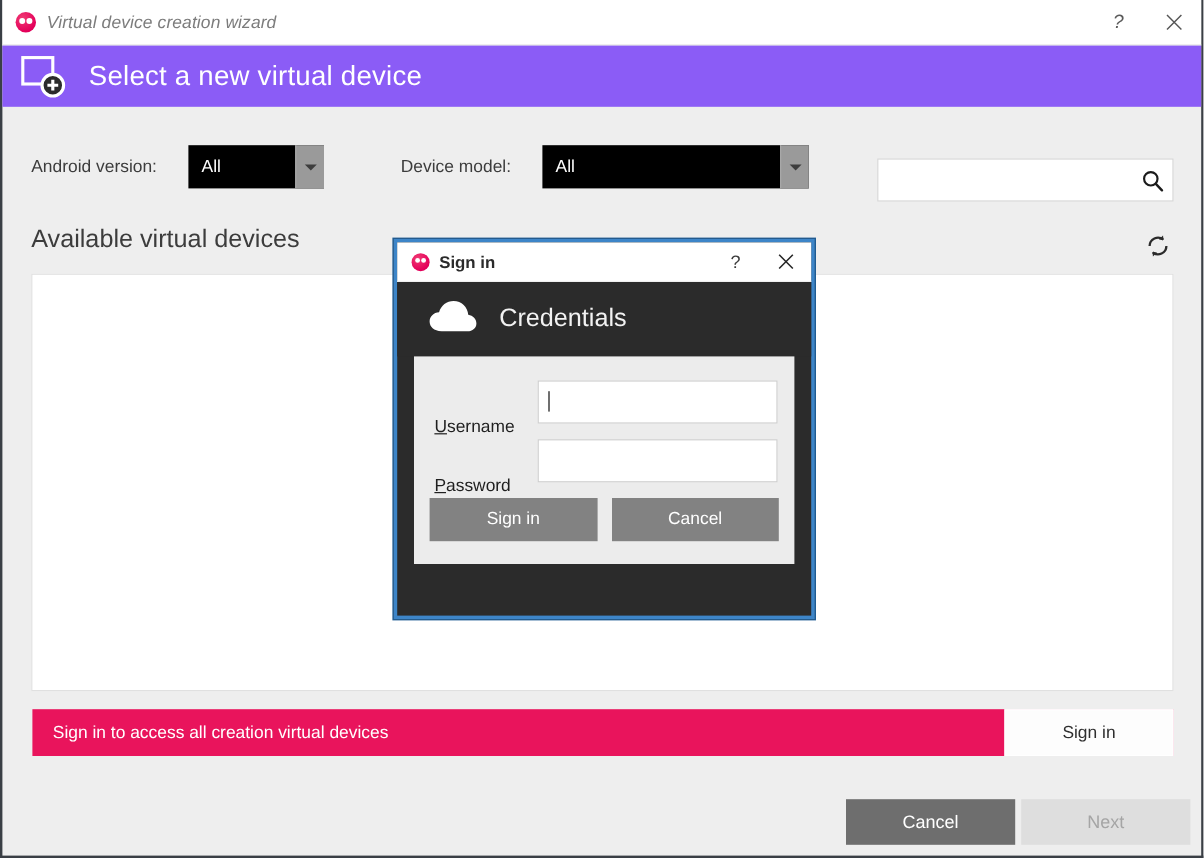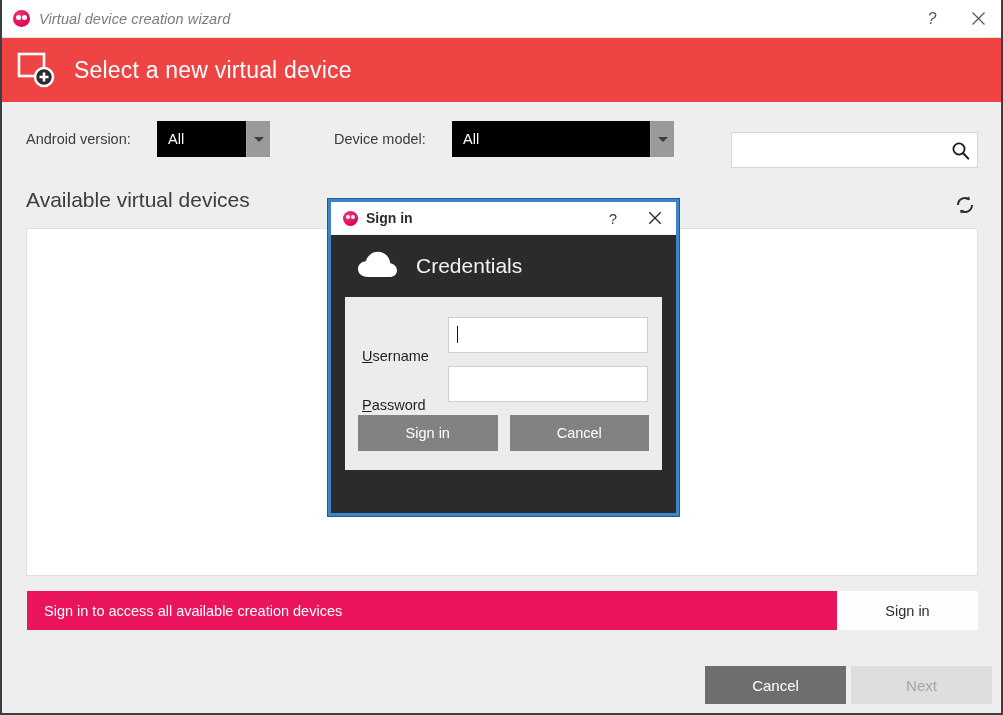--- a/index.html
+++ b/index.html
@@ -49,22 +49,22 @@
     width: 46px; height: 38px;
     display: flex; align-items: center; justify-content: center;
     color: #4a4a4a; font-size: 16px;
     user-select: none;
   }
   .tb-btn.help { font-size: 16px; color: #5a5a5a; }
   .tb-btn.close svg { display: block; }
 
   
   .page-header {
-    position: absolute; top: 38px; left: 0; right: 0; height: 64px;
-    background: #ef4444;
+    position: absolute; top: 38px; left: 0; right: 0; height: 51px;
+    background: #8b5cf6;
     display: flex; align-items: center;
   }
   .ph-icon { width: 40px; height: 40px; margin-left: 14px; margin-right: 18px; position: relative; flex:0 0 auto;}
   .ph-title {
     color: #ffffff; font-size: 23px; font-weight: 400; letter-spacing: .2px;
   }
 
   
   .filters { position: absolute; top: 105px; left: 0; right: 0; height: 66px; }
   .flabel {
@@ -276,21 +276,21 @@
       <path d="M19 12 a7 7 0 0 1 -11.4 5.4" fill="none" stroke="#2b2b2b" stroke-width="1.9"></path>
       <path d="M5 12 a7 7 0 0 1 11.4 -5.4" fill="none" stroke="#2b2b2b" stroke-width="1.9"></path>
       <path d="M16.2 3.3 L16.6 7.1 L12.8 6.6 Z" fill="#2b2b2b"></path>
       <path d="M7.8 20.7 L7.4 16.9 L11.2 17.4 Z" fill="#2b2b2b"></path>
     </svg>
   </div>
 
   <div class="devlist"></div>
 
   <div class="banner">
-    <div class="btext">Sign in to access all available creation devices</div>
+    <div class="btext">Sign in to access all creation virtual devices</div>
     <div class="bbtn">Sign in</div>
   </div>
 
   <div class="wizbtn cancel">Cancel</div>
   <div class="wizbtn next">Next</div>
 
   <div class="modal">
     <div class="m-titlebar">
       <div class="m-icon"></div>
       <div class="m-title">Sign in</div>

